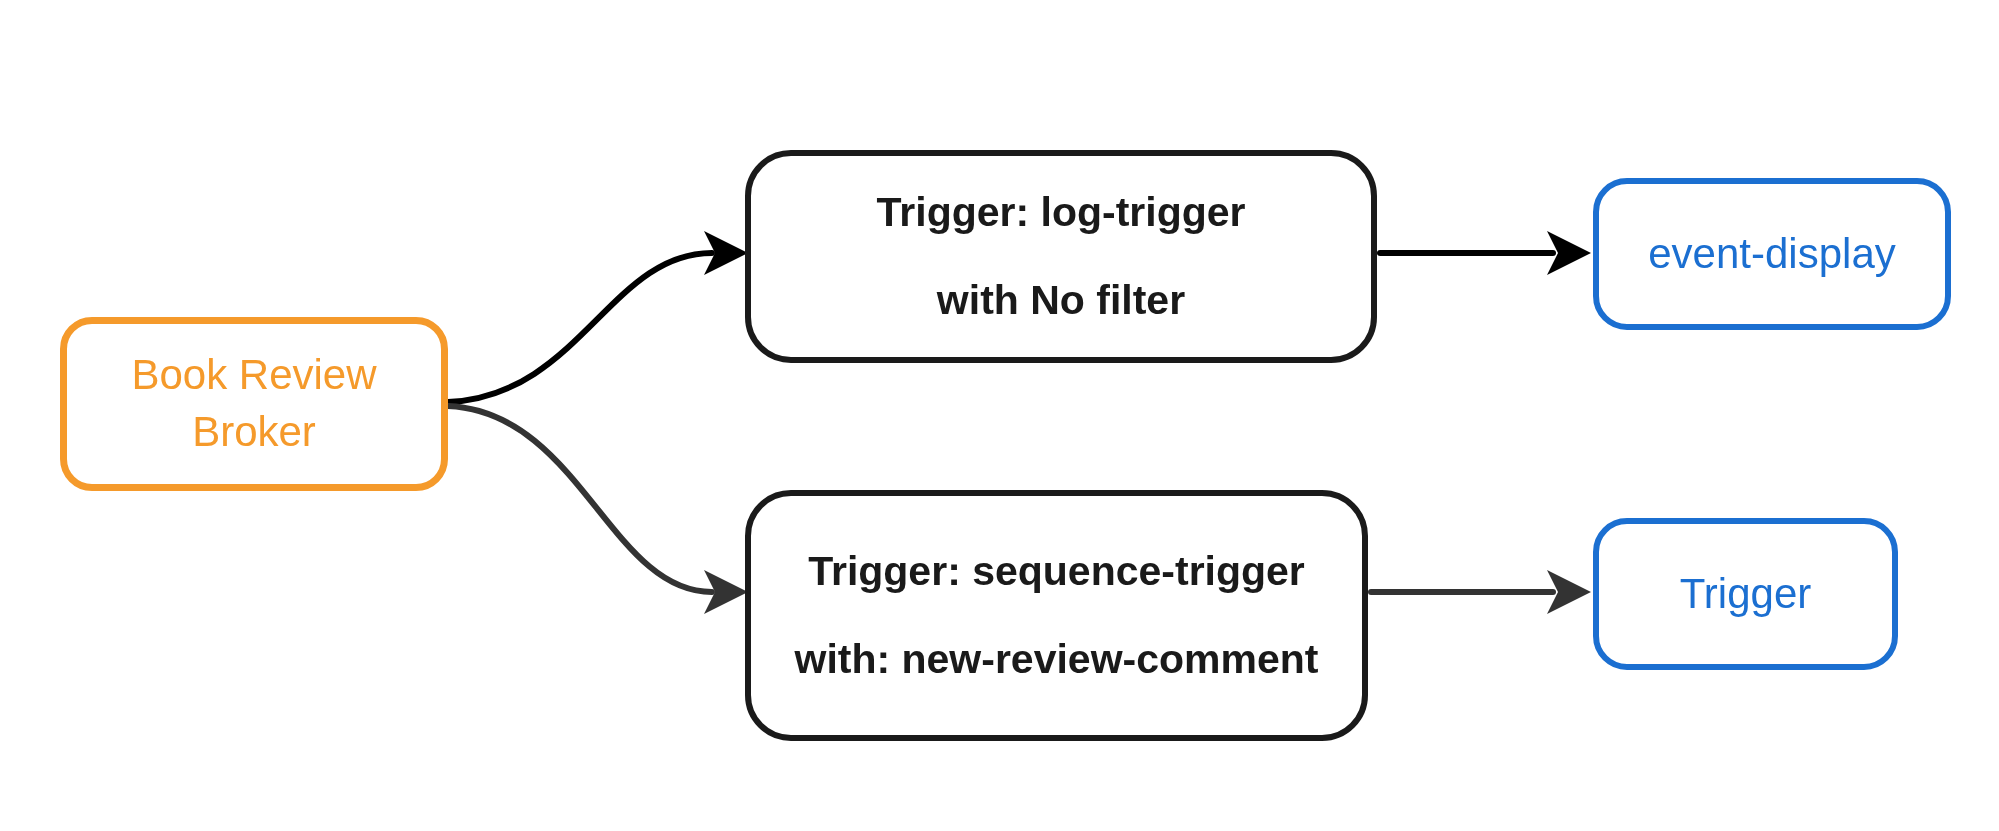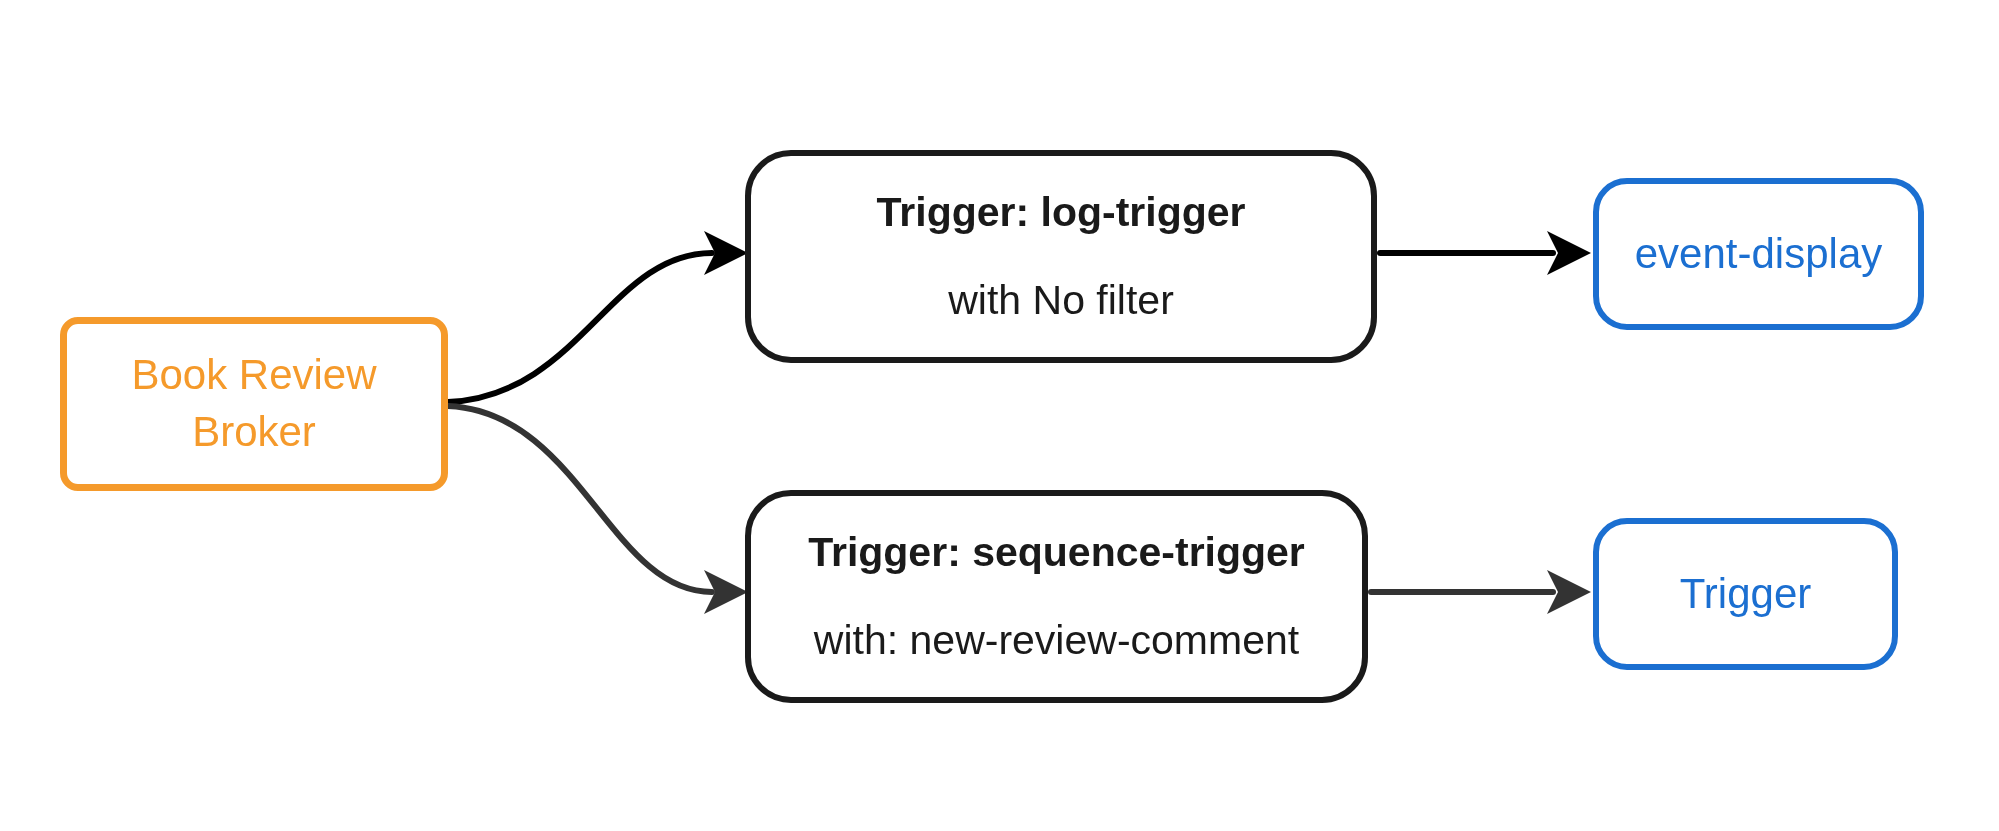--- a/index.html
+++ b/index.html
@@ -40,50 +40,50 @@
     align-items: center;
     justify-content: center;
     text-align: center;
     background: var(--background);
     line-height: 1.35;
   }
   .node-broker {
     left: 60px; top: 317px;
     width: 388px; height: 174px;
     border: 7px solid var(--broker-accent);
-    border-radius: 18px;
+    border-radius: 32px;
     color: var(--broker-accent);
     font-size: 42px;
     padding: 0 30px;
   }
   .node-trigger {
     border: 6px solid var(--node-border);
     border-radius: 46px;
     color: var(--node-text);
     font-size: 41px;
   }
   .node-trigger .title { font-weight: bold; }
-  .node-trigger .subtitle { font-weight: normal; margin-top: 32px; }
+  .node-trigger .subtitle { font-weight: bold; margin-top: 32px; }
   .node-trigger-top {
     left: 745px; top: 150px;
     width: 632px; height: 213px;
   }
   .node-trigger-bottom {
     left: 745px; top: 490px;
-    width: 623px; height: 213px;
+    width: 623px; height: 251px;
   }
   .node-sink {
     border: 6px solid var(--sink-accent);
     border-radius: 34px;
     color: var(--sink-accent);
     font-size: 42px;
   }
   .node-sink-top {
     left: 1593px; top: 178px;
-    width: 331px; height: 152px;
+    width: 358px; height: 152px;
   }
   .node-sink-bottom {
     left: 1593px; top: 518px;
     width: 305px; height: 152px;
   }
 </style>
 </head>
 <body>
 
 <div class="canvas">

